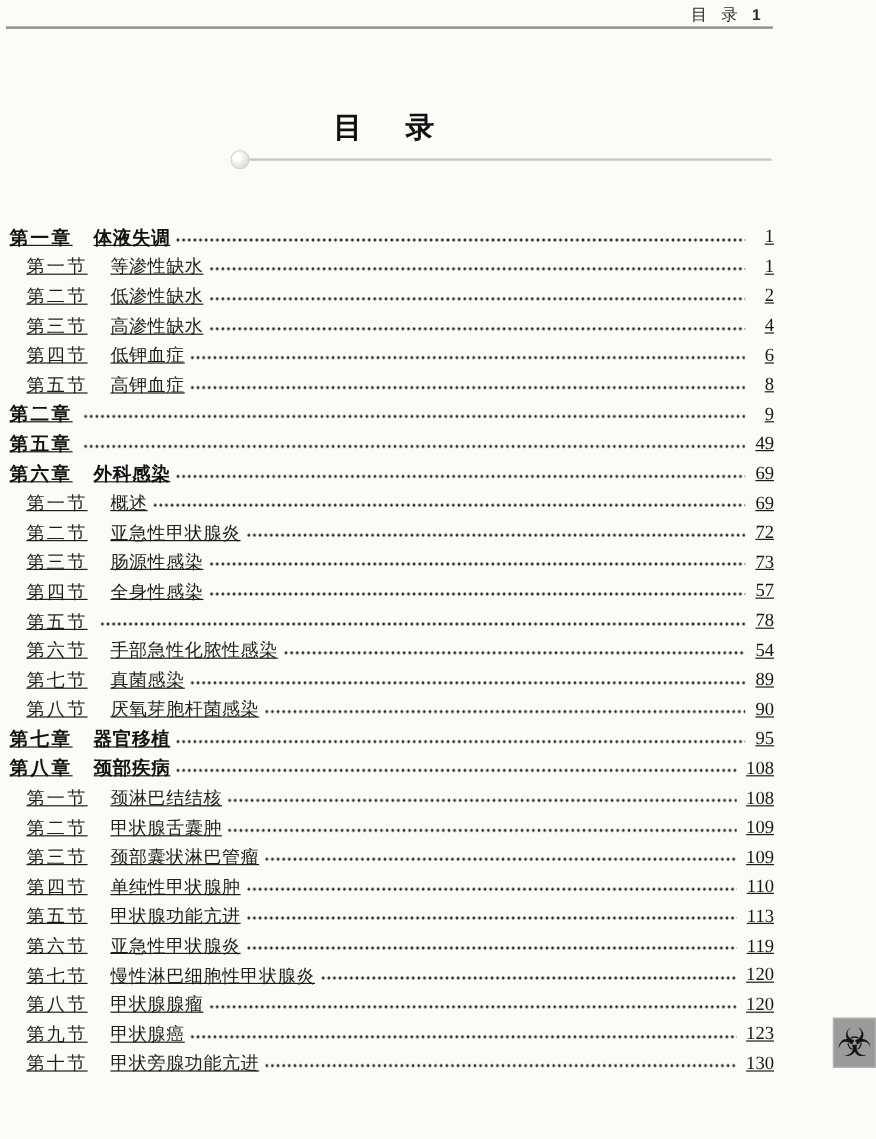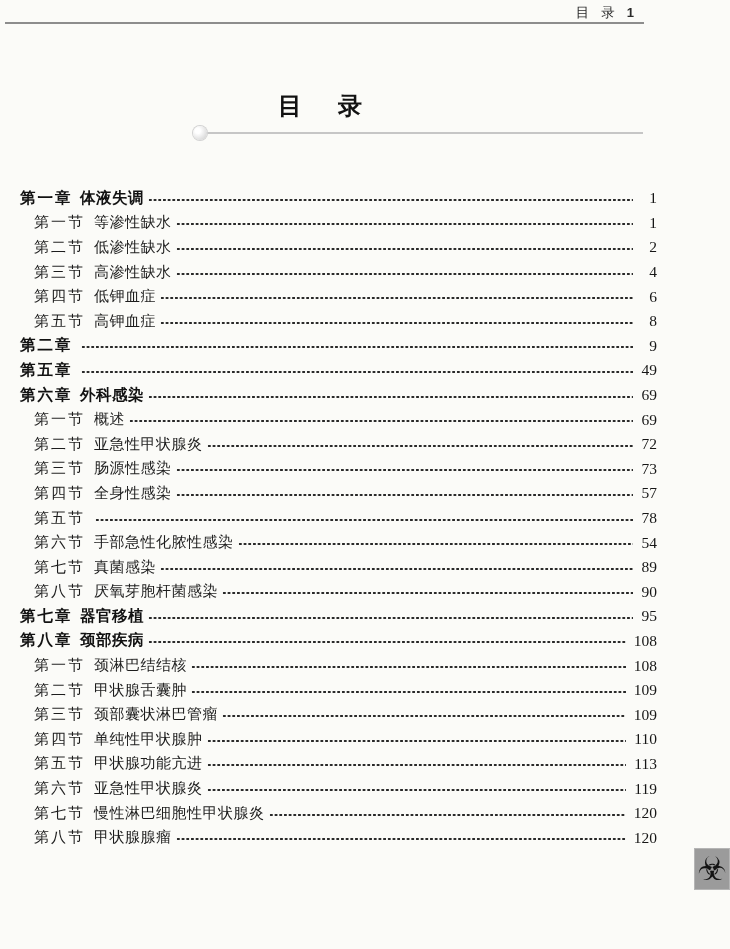--- a/index.html
+++ b/index.html
@@ -37,29 +37,30 @@
   }
   .title-rule-dot {
     position:absolute; left:-5px; top:-6px;
     width:14px; height:14px; border-radius:50%;
     background:radial-gradient(circle at 35% 35%, #ffffff 20%, #e8e8e8 55%, #c9c9c9 100%);
     box-shadow:0 0 0 1px #d2d2d2;
   }
 
   
   .toc {
-    position:absolute; top:186px; left:20px;
+    position:absolute; top:186px; left:8px;
     width:637px;
+    text-decoration:underline;
   }
   .row {
     display:flex; align-items:center;
     height:24.6px; font-size:15px; white-space:nowrap;
   }
   .row .lbl { letter-spacing:2px; flex:0 0 auto; width:57px; }
-  .row .ttl { flex:0 0 auto; margin-left:3px; letter-spacing:0.5px; }
+  .row .ttl { flex:0 0 auto; margin-left:13px; letter-spacing:0.5px; }
   .row.chapter .lbl, .row.chapter .ttl {
     font-family:"Liberation Sans", sans-serif;
     font-weight:700; font-size:15.5px; color:#121212;
   }
   .row.section { padding-left:14px; }
   .row .dots {
     flex:1 1 auto; align-self:stretch; margin:0 2px 0 4px;
     background-image:radial-gradient(circle, #262626 1.05px, transparent 1.35px);
     background-size:4.7px 6px;
     background-repeat:repeat-x;
@@ -252,19 +253,31 @@
         <span class="ttl">慢性淋巴细胞性甲状腺炎</span>
         <span class="dots"></span>
         <span class="pg">120</span>
       </div>
       <div class="row section">
         <span class="lbl">第八节</span>
         <span class="ttl">甲状腺腺瘤</span>
         <span class="dots"></span>
         <span class="pg">120</span>
       </div>
+      <div class="row section">
+        <span class="lbl">第九节</span>
+        <span class="ttl">甲状腺癌</span>
+        <span class="dots"></span>
+        <span class="pg">123</span>
+      </div>
+      <div class="row section">
+        <span class="lbl">第十节</span>
+        <span class="ttl">甲状旁腺功能亢进</span>
+        <span class="dots"></span>
+        <span class="pg">130</span>
+      </div>
     </main>
 
   <div class="stamp">
     <span class="stamp-glyph">☣</span>
   </div>
 
 </div>
 
 </body></html>

